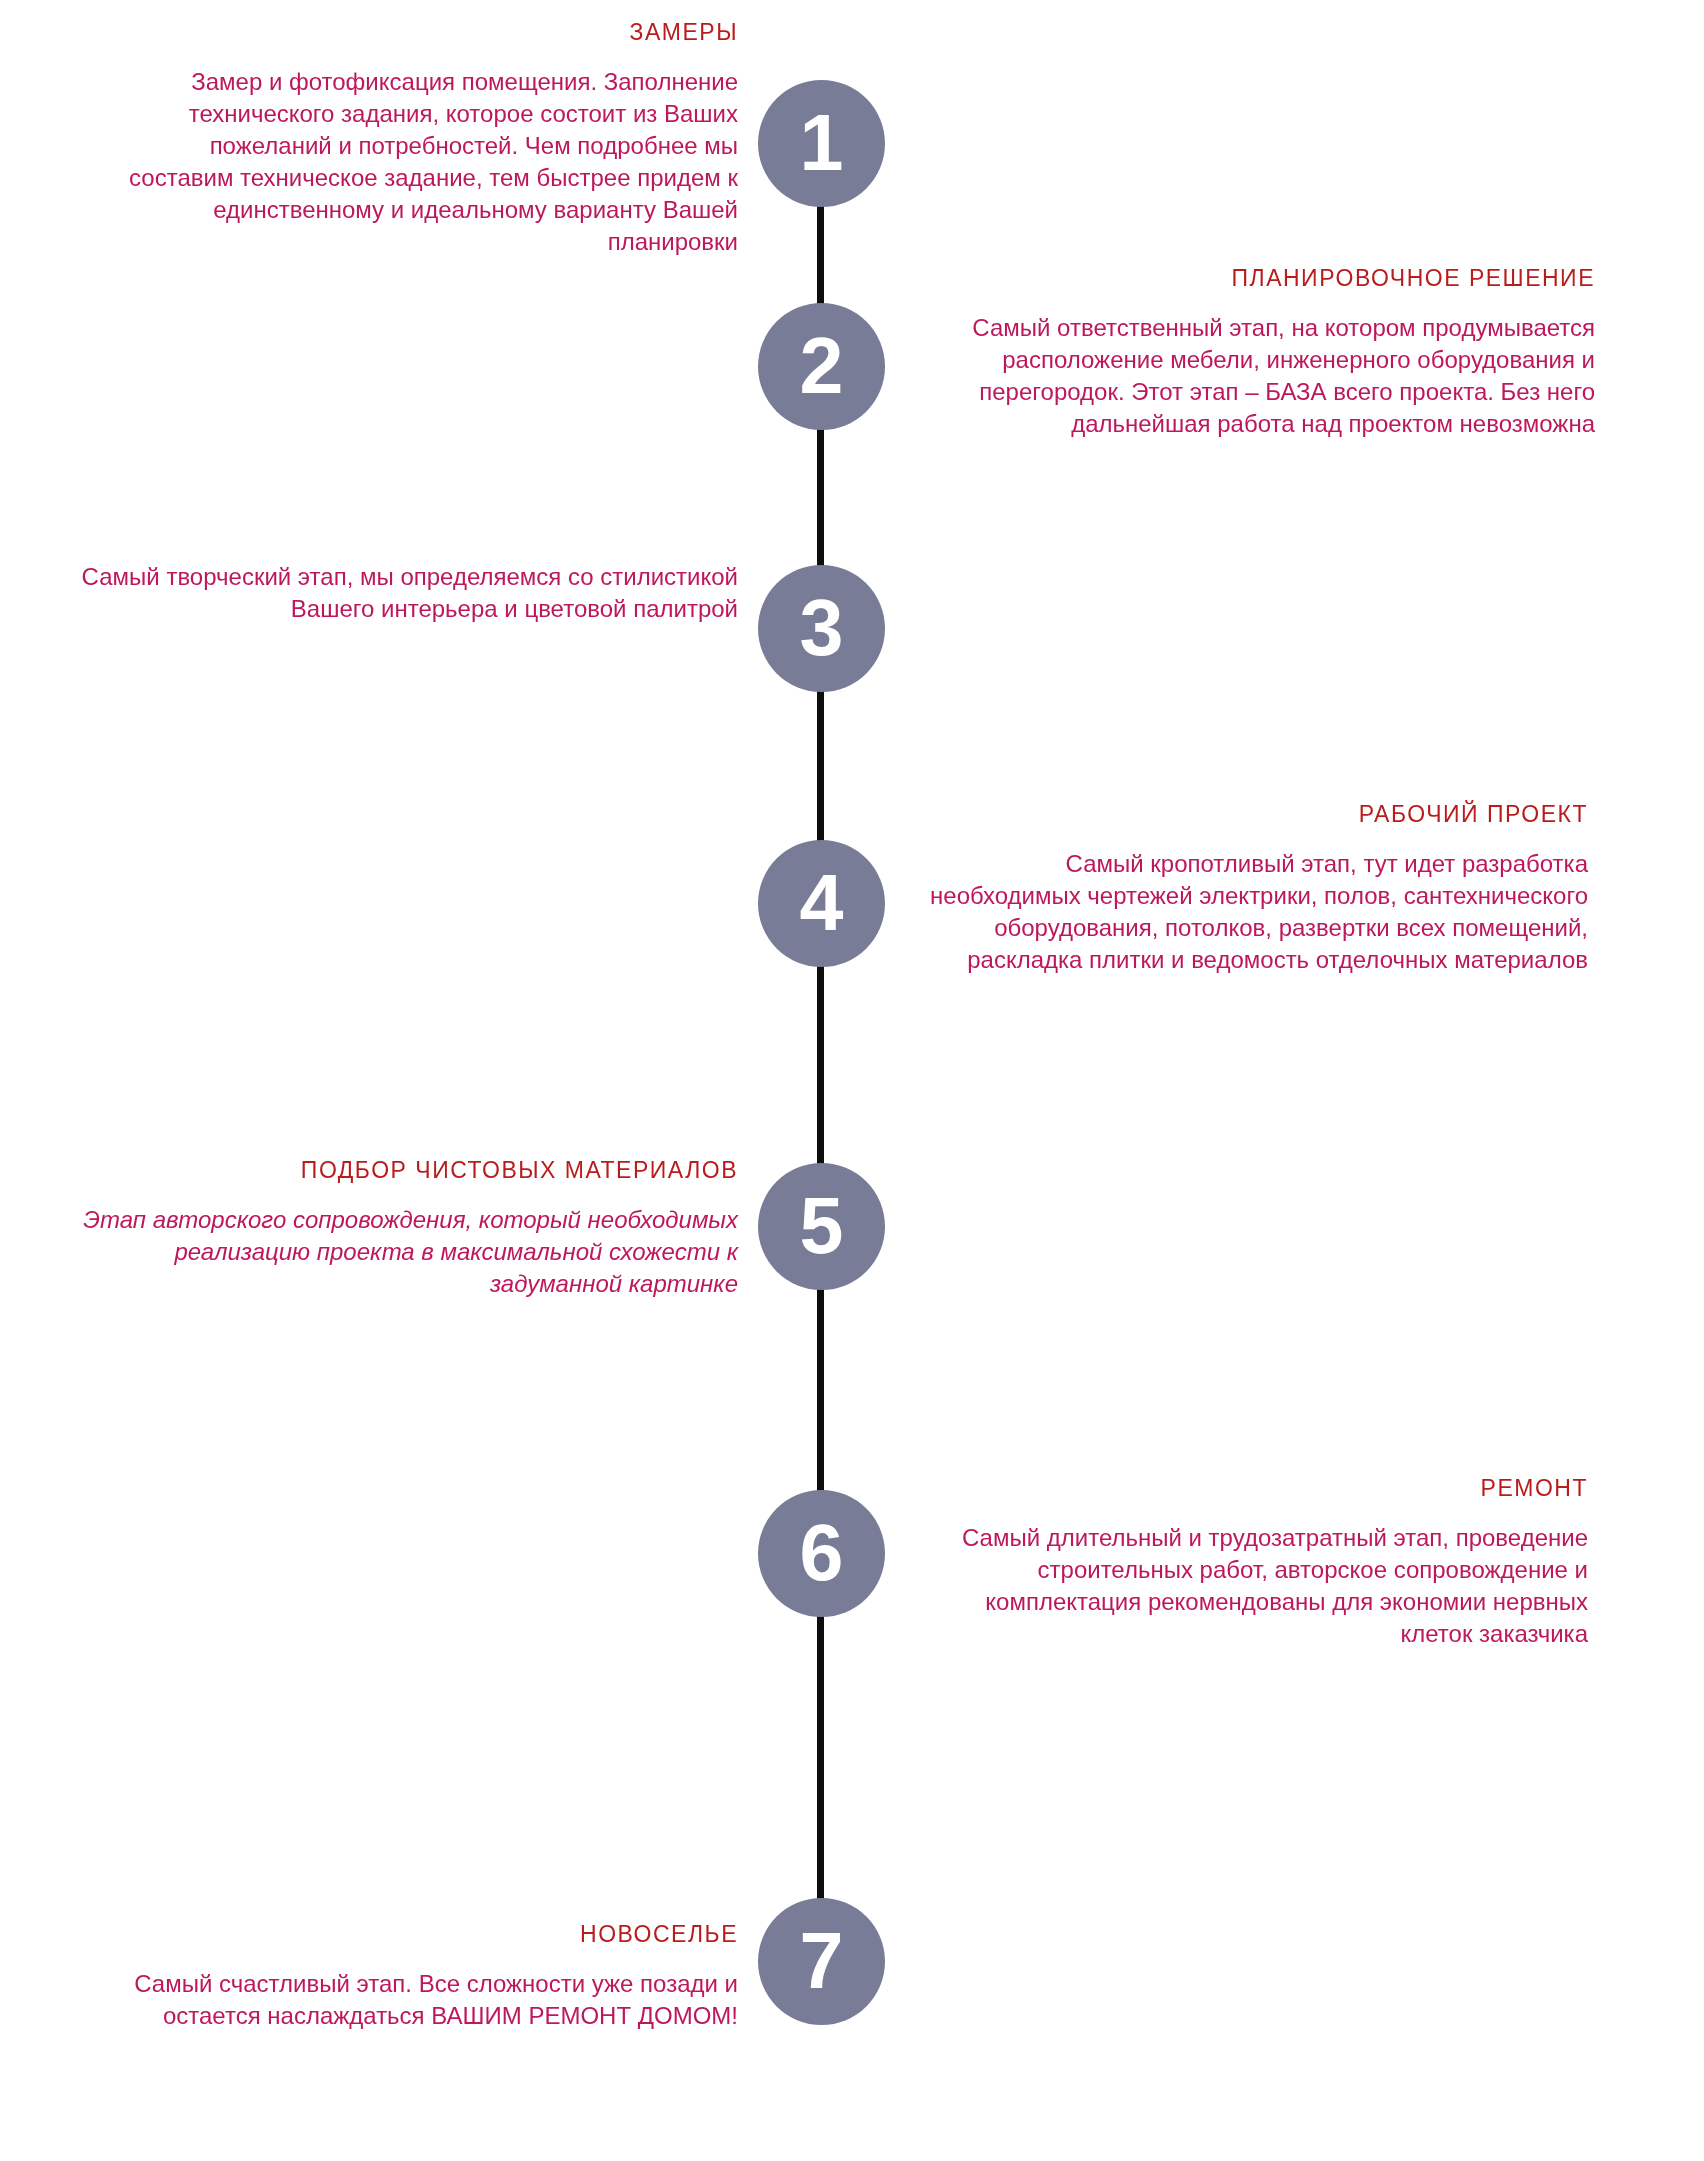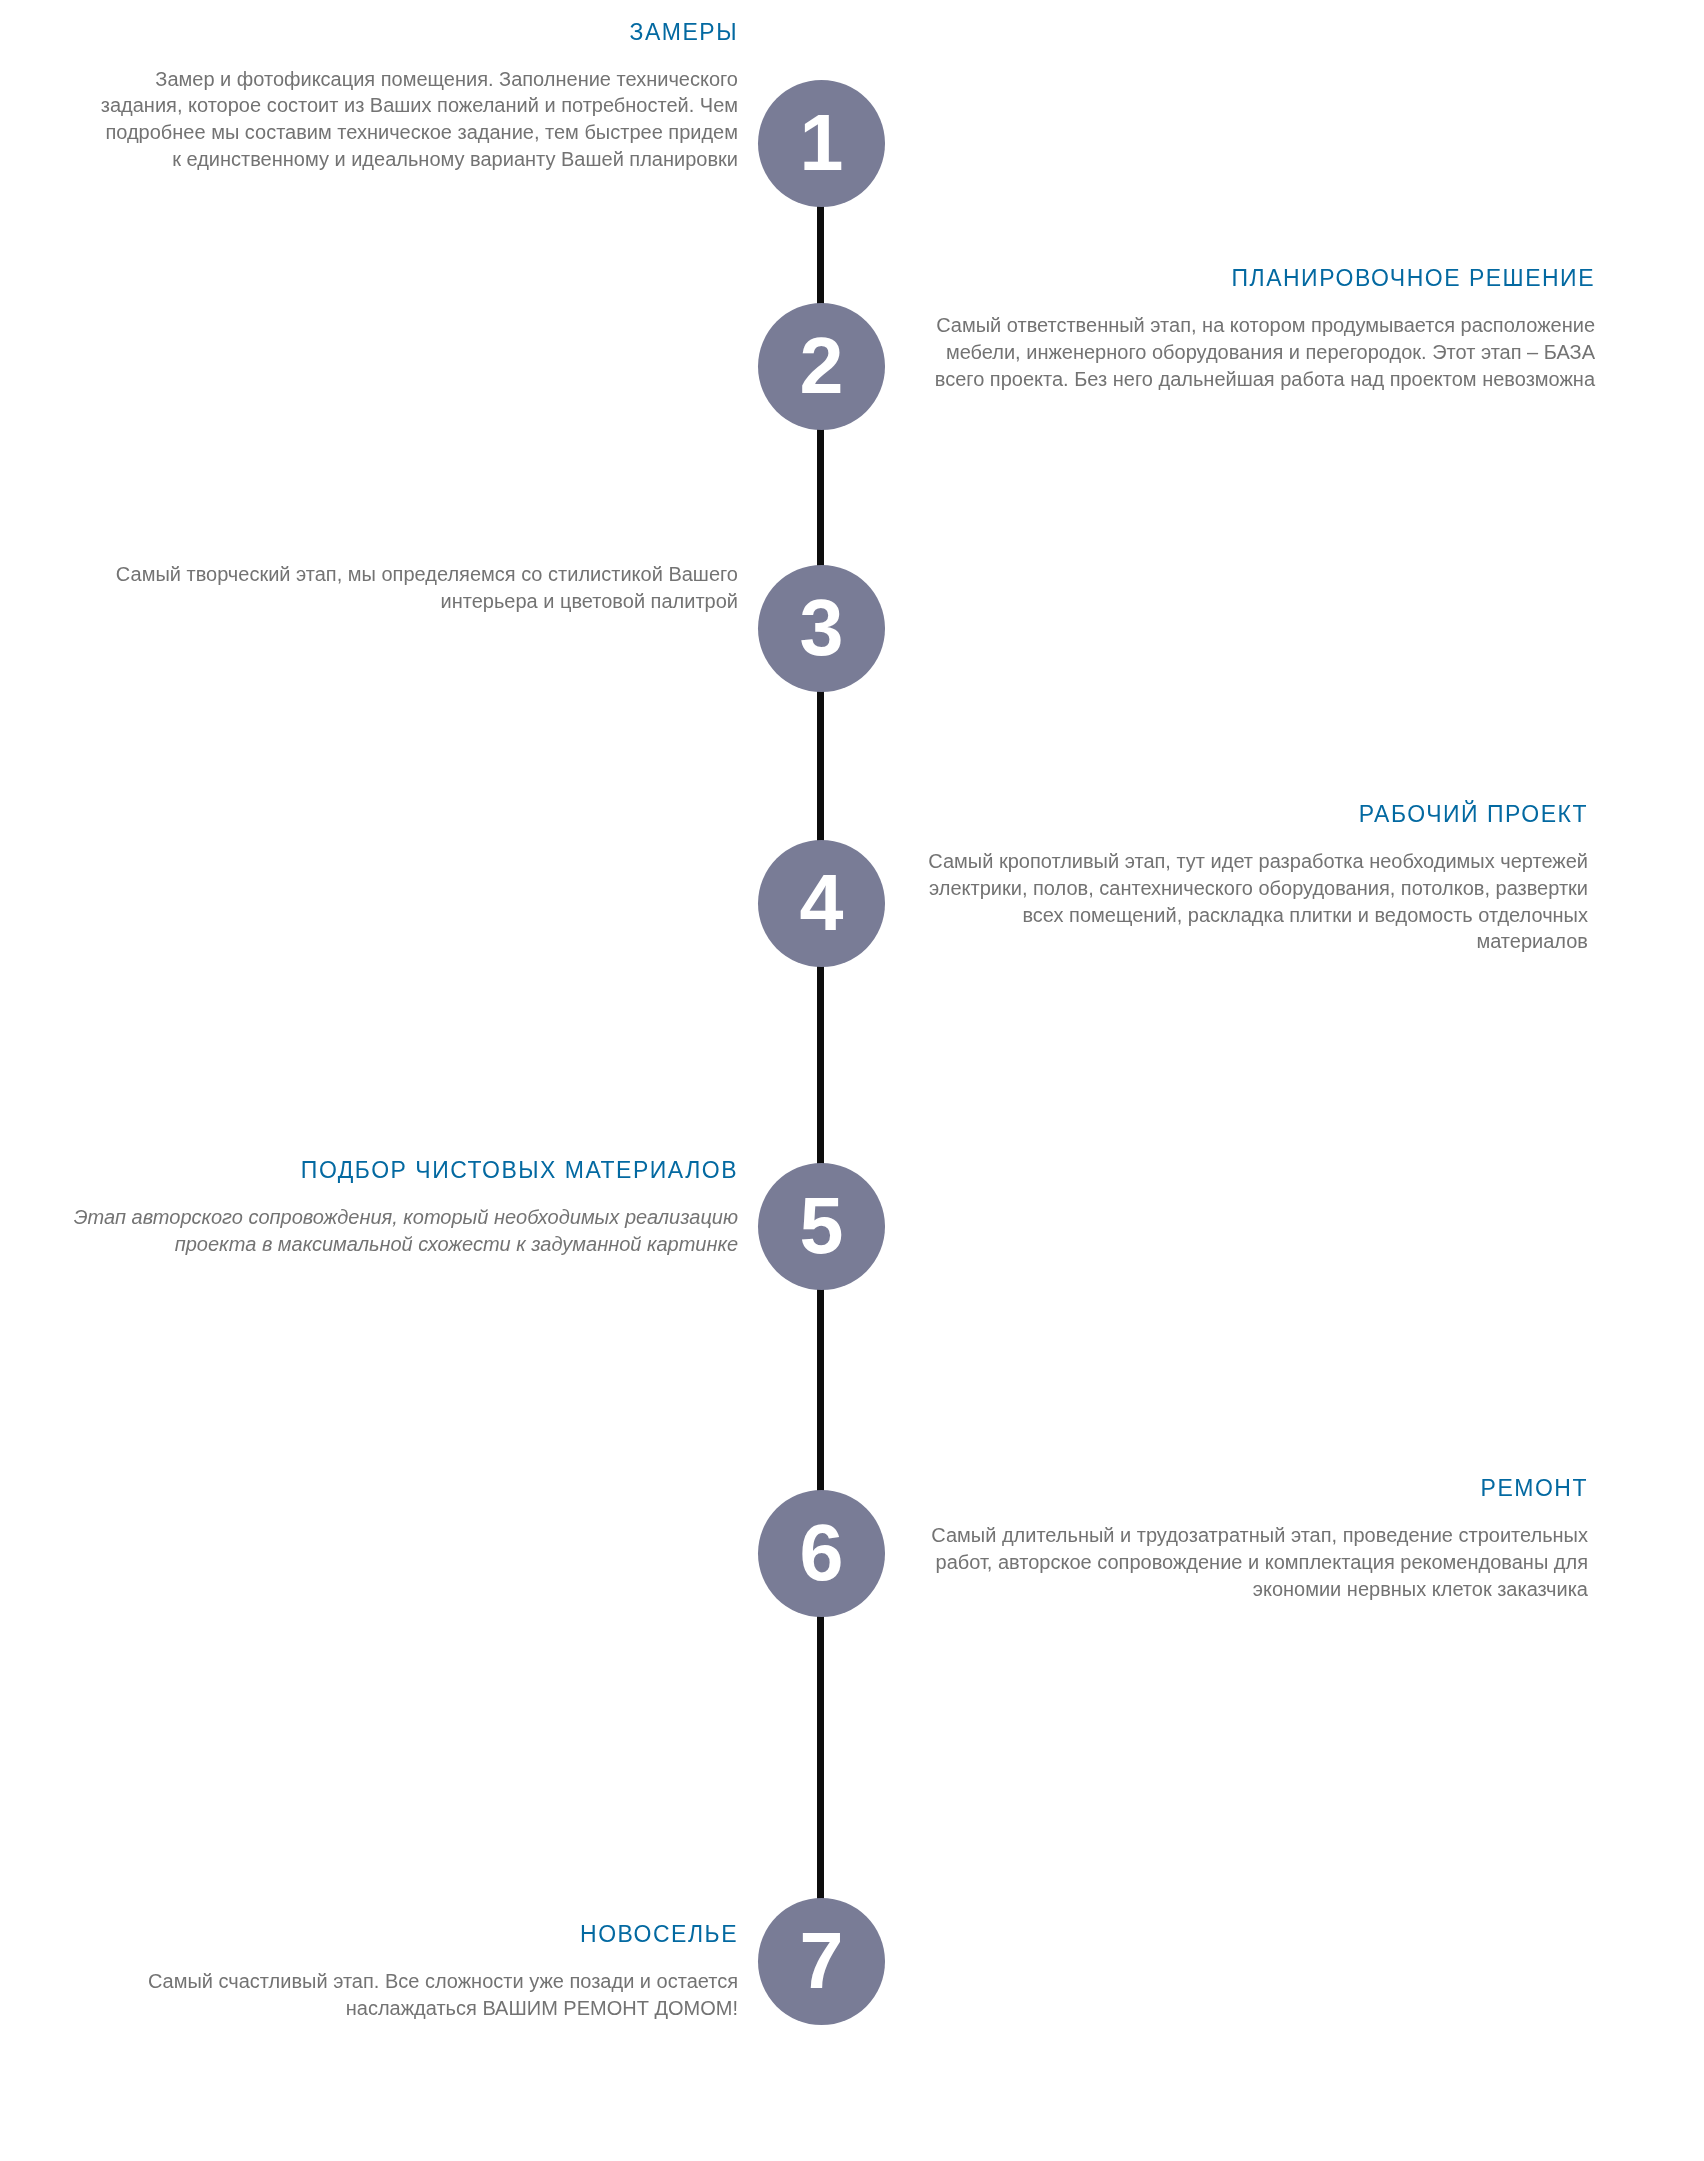--- a/index.html
+++ b/index.html
@@ -56,33 +56,33 @@
   }
   .block.left {
     right: 967px;     
     text-align: right;
   }
   .block.right {
     left: 922px;
     text-align: right;
   }
   .block-title {
-    color: #0369a1;
+    color: #b91c1c;
     font-size: 23px;
     font-weight: 400;
     letter-spacing: 1.5px;
     text-transform: uppercase;
     white-space: nowrap;
     margin: 0 0 20px 0;
     font-family: "Liberation Sans", sans-serif;
   }
   .block.left .block-title { text-align: right; }
   .block-body {
-    color: #737373;
-    font-size: 20px;
+    color: #be185d;
+    font-size: 24px;
     font-weight: 300;
     line-height: 1.34;
     margin: 0;
     font-family: "Liberation Sans", sans-serif;
   }
   .block-body.italic {
     font-style: italic;
   }
 </style>
 </head>

